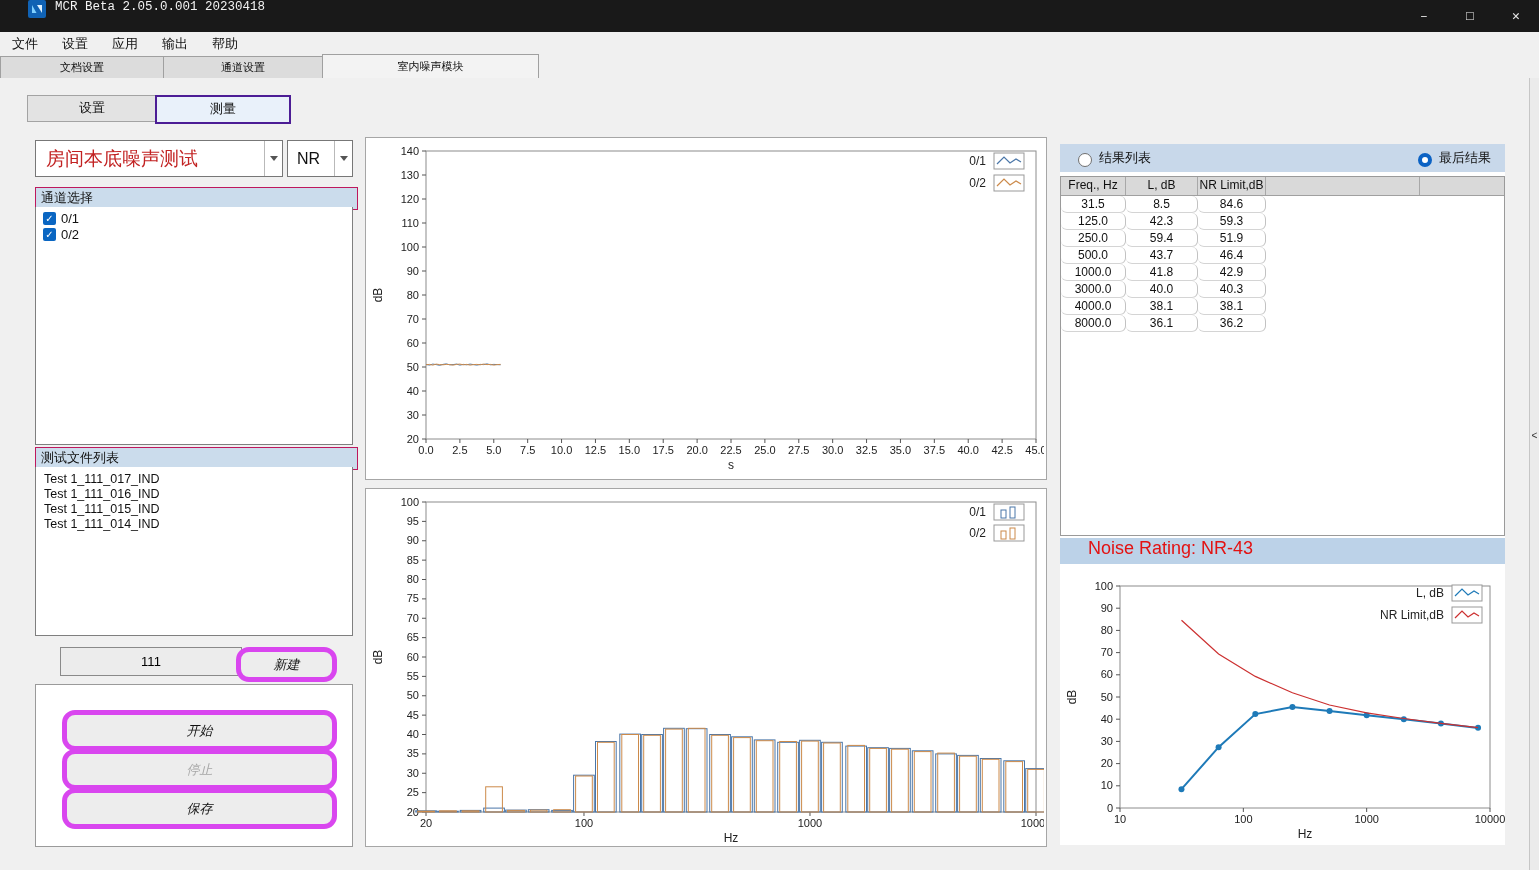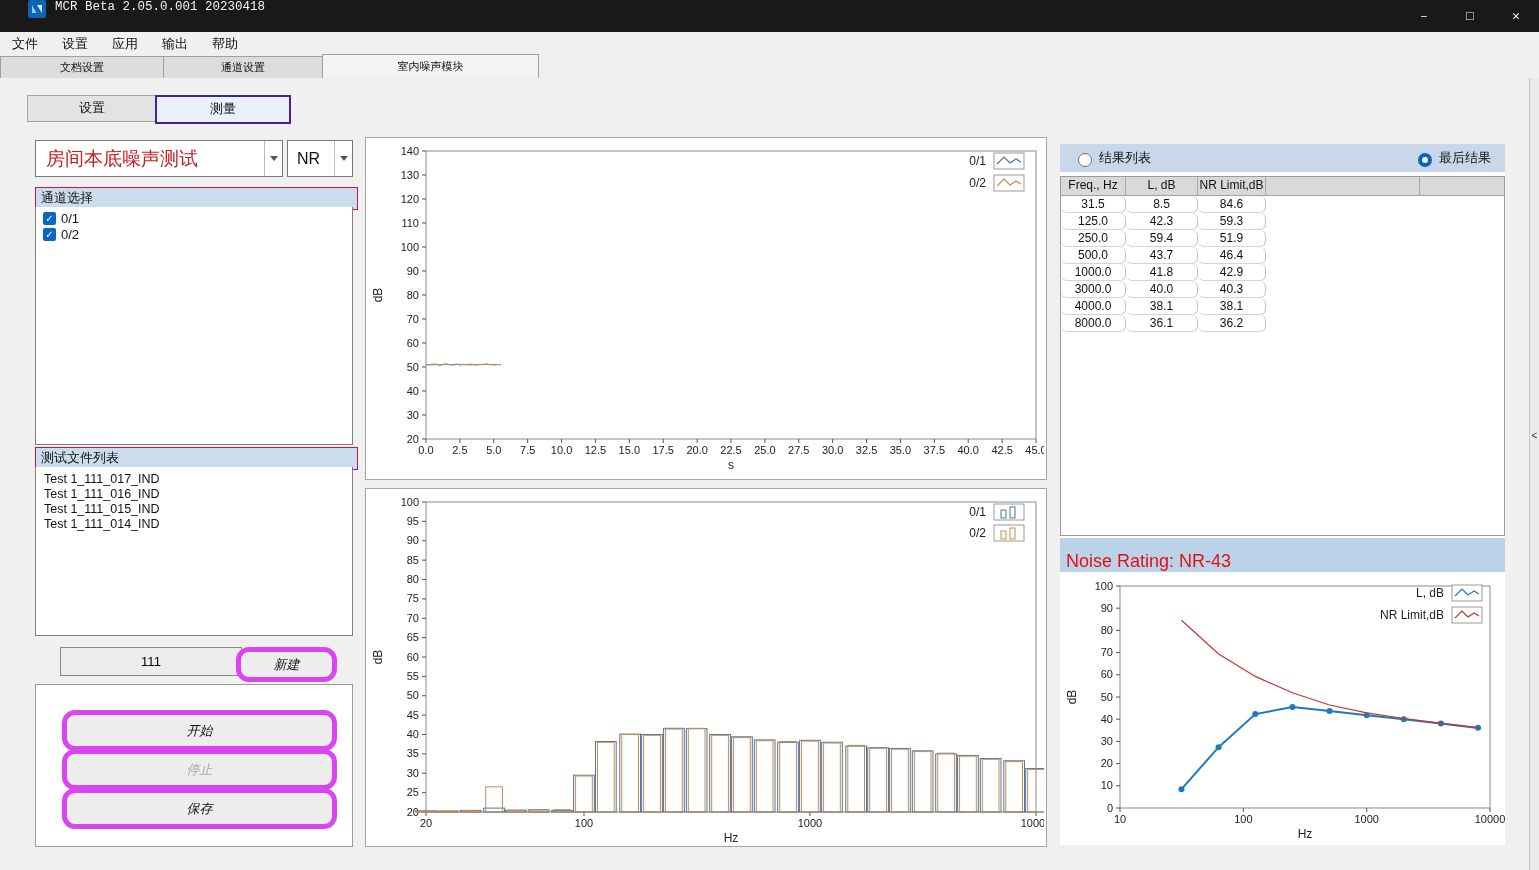--- a/index.html
+++ b/index.html
@@ -75,21 +75,21 @@
   #radio-list-group{margin-left:18px;}
   #radio-last-group{margin-left:auto;margin-right:14px;}
 
   #result-table{left:1060px;top:176px;width:445px;height:360px;background:#fff;border:1px solid #9a9a9a;box-sizing:border-box;}
   .thead{display:flex;height:18px;background:#d9d9d9;border-bottom:1px solid #a0a0a0;}
   .th{font-size:12px;line-height:17px;text-align:center;border-right:1px solid #a8a8a8;box-sizing:border-box;}
   .td{font-size:12px;line-height:16px;text-align:center;border-right:1px solid #c2c2c2;border-bottom:1px solid #d4d4d4;box-sizing:border-box;border-radius:6px;}
   .c1{width:65px;} .c2{width:72px;} .c3{width:68px;} .c4{width:154px;} .c5{flex:1;border-right:none;}
   .trow{display:flex;height:17px;}
 
-  #noise-bar{left:1060px;top:538px;width:445px;height:34px;background:#bcd2e8;display:flex;align-items:flex-end;padding-left:6px;box-sizing:border-box;font-size:18px;color:#e31212;}
+  #noise-bar{left:1060px;top:538px;width:445px;height:26px;background:#bcd2e8;display:flex;align-items:flex-start;padding-left:28px;box-sizing:border-box;font-size:18px;color:#e31212;}
   #nr-chart-box{left:1060px;top:575px;width:445px;height:270px;background:#fff;}
 
   
   #side-strip{left:1529px;top:78px;width:10px;height:792px;background:#ebebeb;border-left:1px solid #c6c6c6;box-sizing:border-box;}
   #side-strip .arrow{position:absolute;left:0;top:352px;width:9px;text-align:center;font-size:10px;color:#333;}
 
   svg text{font-family:"Liberation Sans",sans-serif;}
 </style>
 </head>
 <body>

